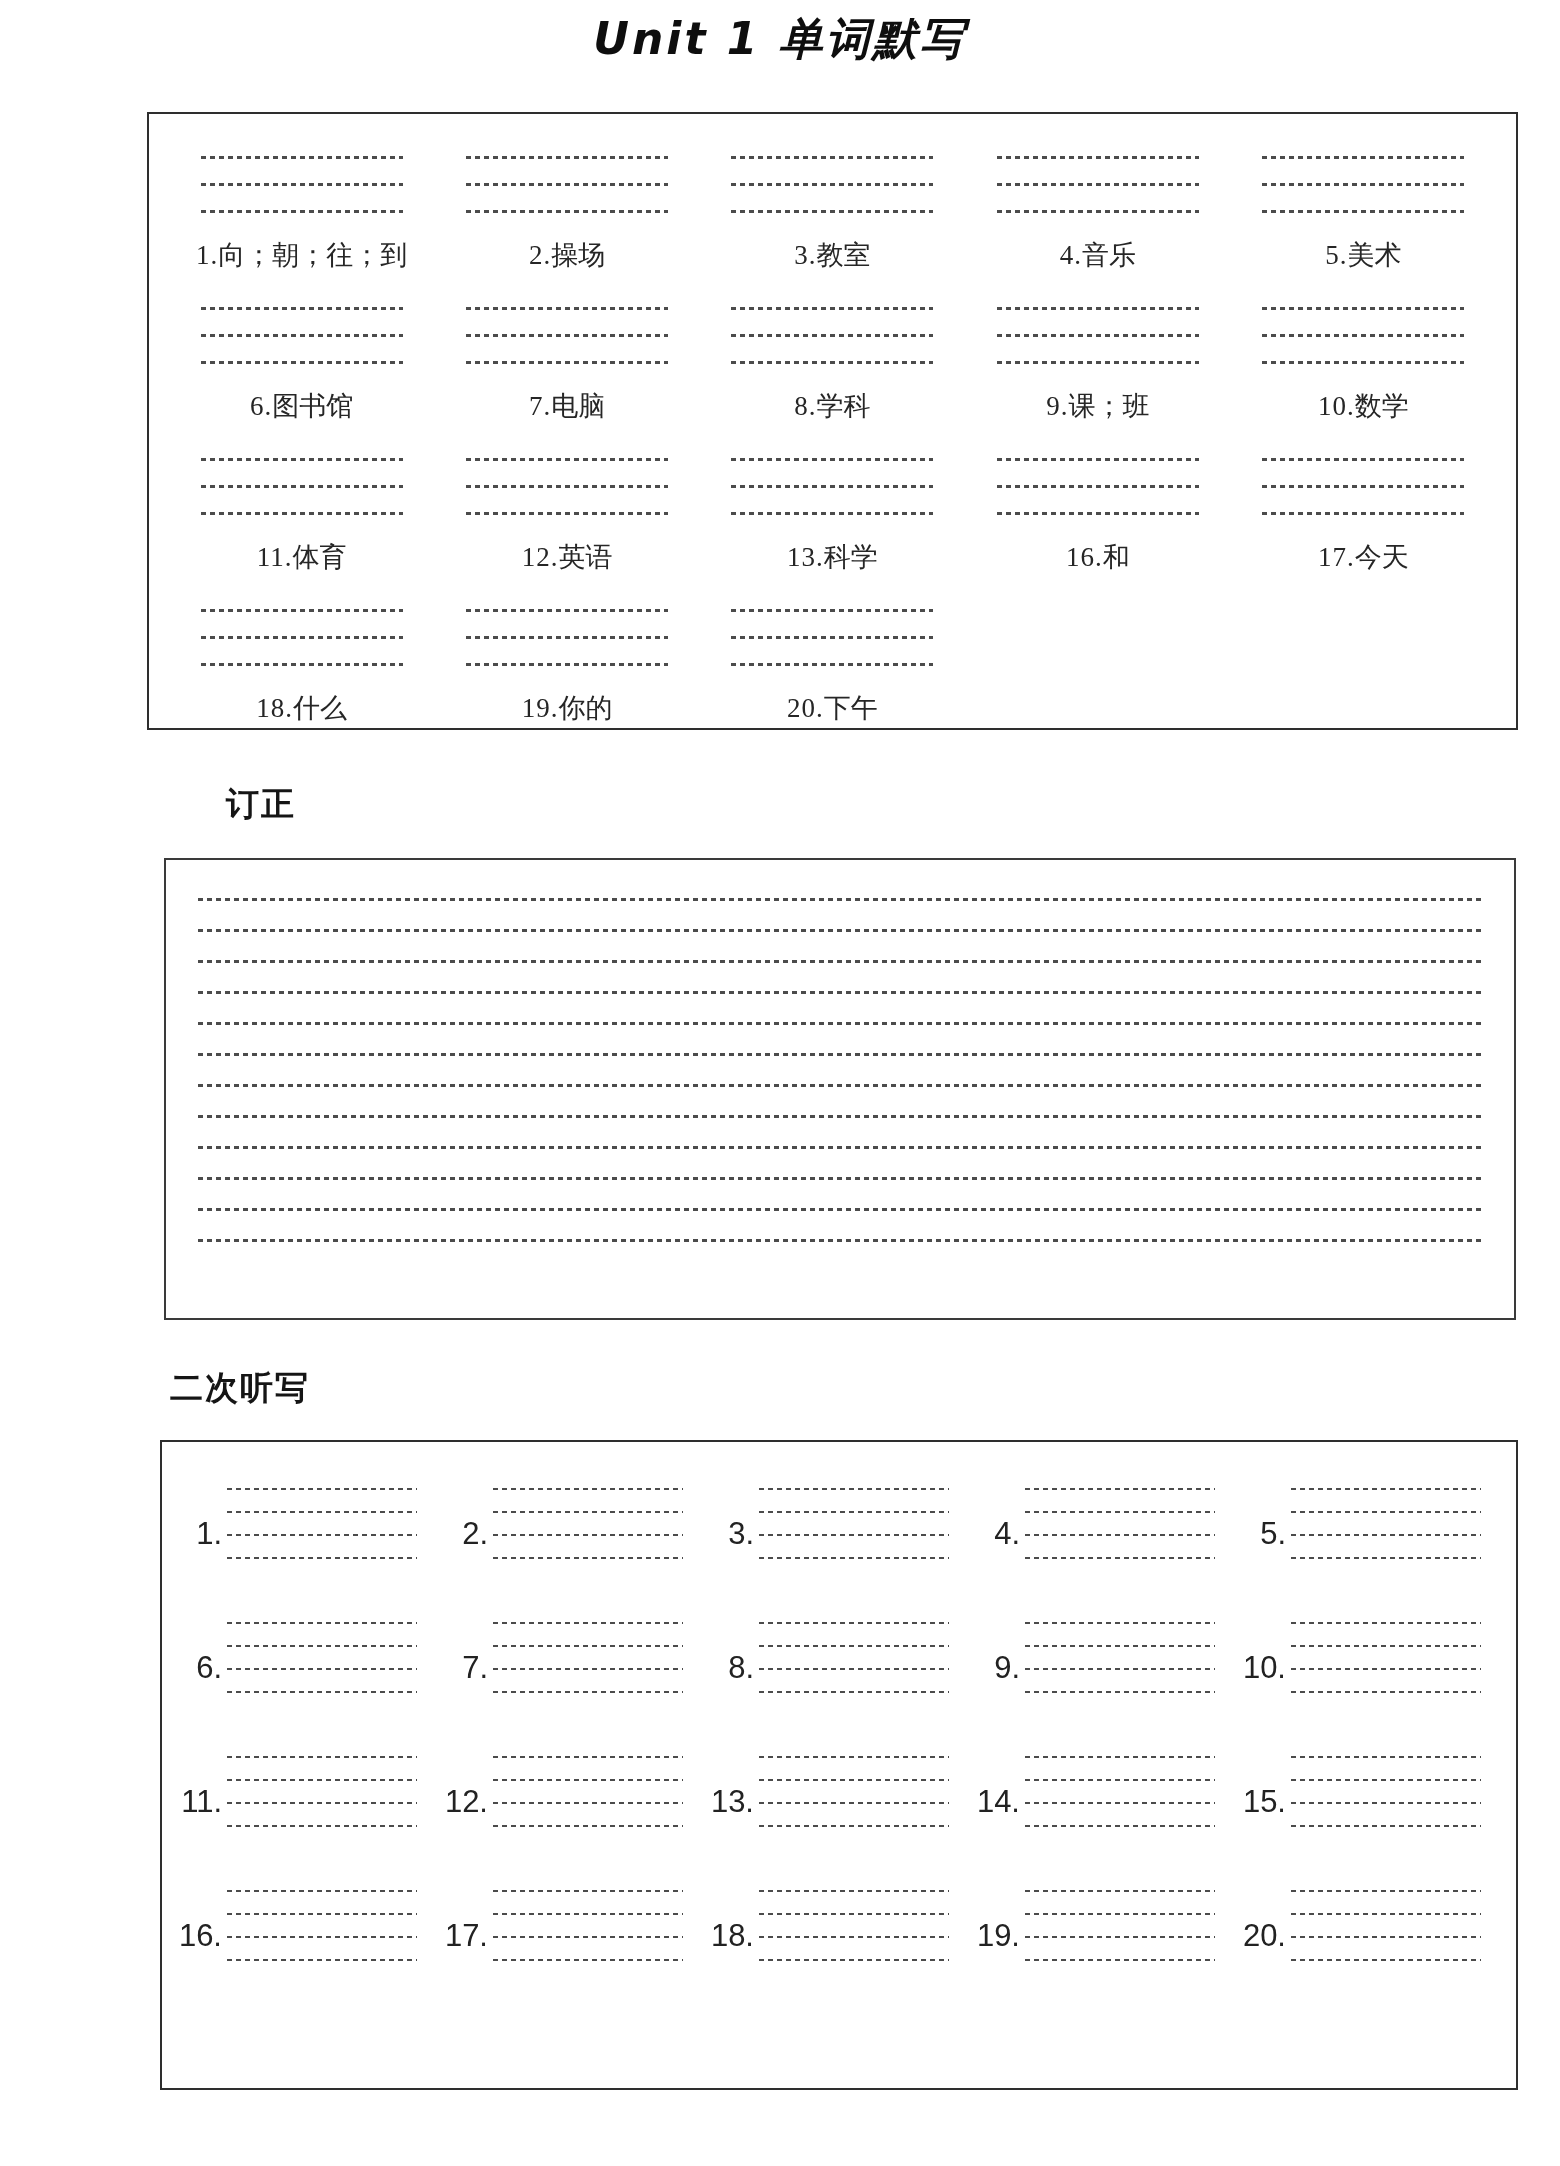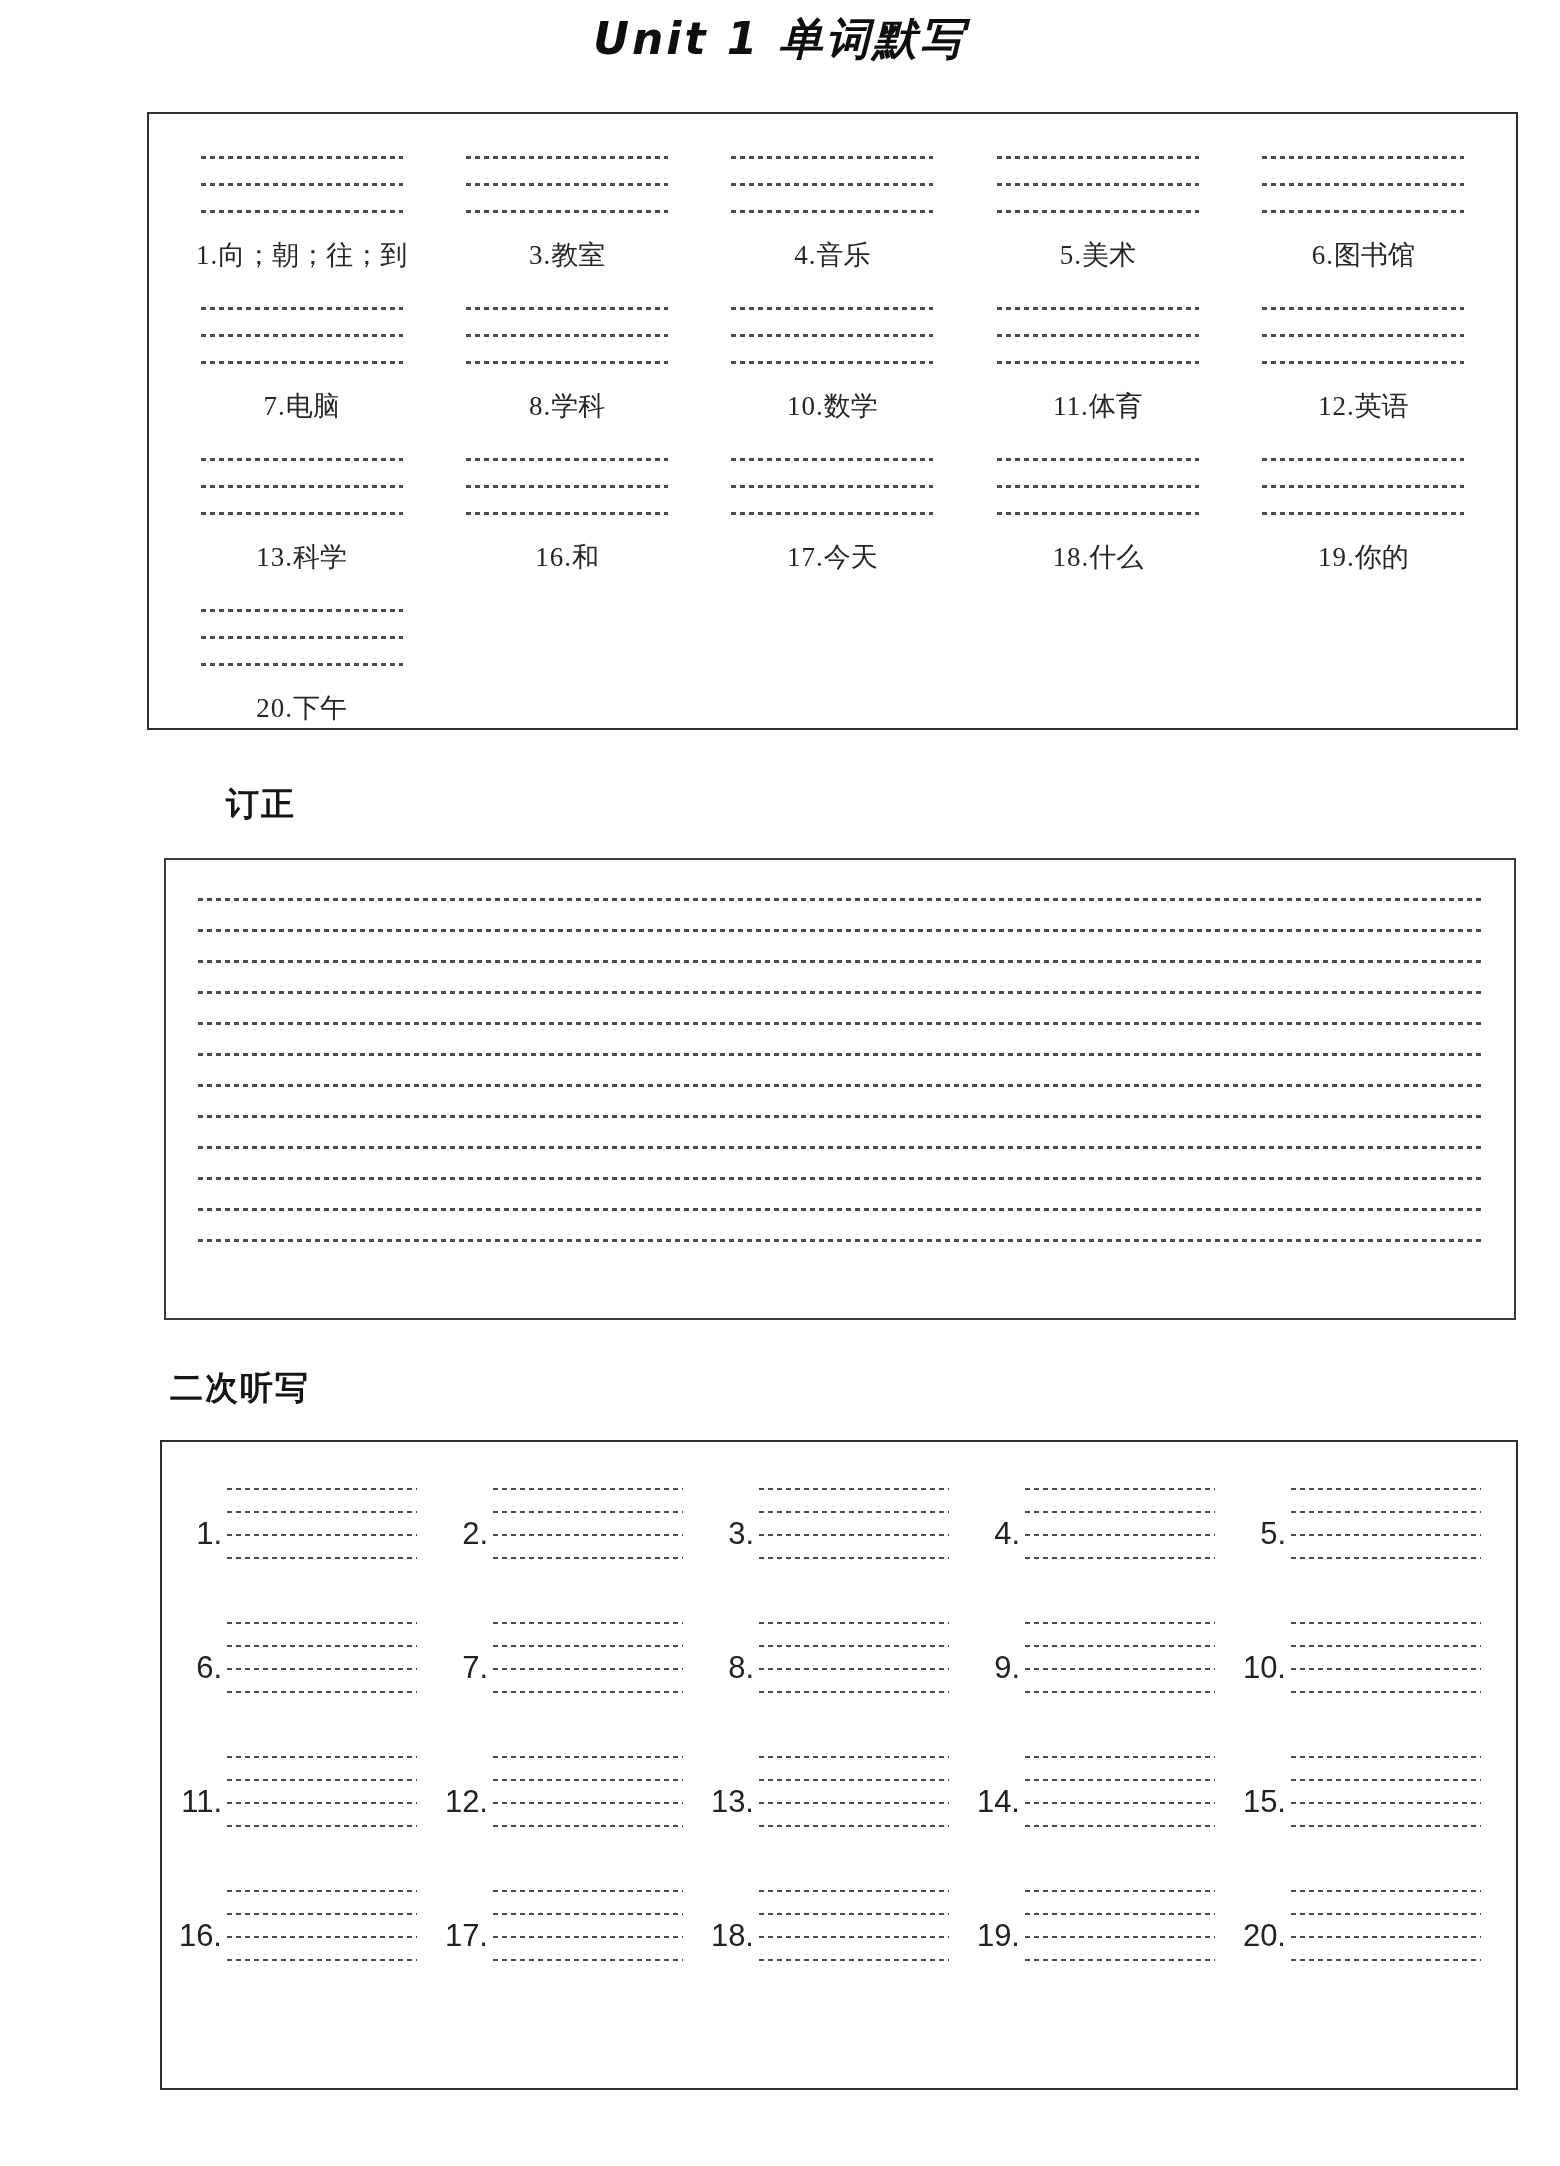--- a/index.html
+++ b/index.html
@@ -60,20 +60,26 @@
         <div class="dict-cell">
           <div class="dash-line"></div>
           <div class="dash-line"></div>
           <div class="dash-line"></div>
           <div class="dict-label"><span class="num">1.</span><span class="txt">向；朝；往；到</span></div>
         </div>
         <div class="dict-cell">
           <div class="dash-line"></div>
           <div class="dash-line"></div>
           <div class="dash-line"></div>
+          <div class="dict-label"><span class="num">2.</span><span class="txt">操场</span></div>
+        </div>
+        <div class="dict-cell">
+          <div class="dash-line"></div>
+          <div class="dash-line"></div>
+          <div class="dash-line"></div>
           <div class="dict-label"><span class="num">3.</span><span class="txt">教室</span></div>
         </div>
         <div class="dict-cell">
           <div class="dash-line"></div>
           <div class="dash-line"></div>
           <div class="dash-line"></div>
           <div class="dict-label"><span class="num">4.</span><span class="txt">音乐</span></div>
         </div>
         <div class="dict-cell">
           <div class="dash-line"></div>
@@ -91,20 +97,26 @@
           <div class="dash-line"></div>
           <div class="dash-line"></div>
           <div class="dash-line"></div>
           <div class="dict-label"><span class="num">7.</span><span class="txt">电脑</span></div>
         </div>
         <div class="dict-cell">
           <div class="dash-line"></div>
           <div class="dash-line"></div>
           <div class="dash-line"></div>
           <div class="dict-label"><span class="num">8.</span><span class="txt">学科</span></div>
+        </div>
+        <div class="dict-cell">
+          <div class="dash-line"></div>
+          <div class="dash-line"></div>
+          <div class="dash-line"></div>
+          <div class="dict-label"><span class="num">9.</span><span class="txt">课；班</span></div>
         </div>
         <div class="dict-cell">
           <div class="dash-line"></div>
           <div class="dash-line"></div>
           <div class="dash-line"></div>
           <div class="dict-label"><span class="num">10.</span><span class="txt">数学</span></div>
         </div>
         <div class="dict-cell">
           <div class="dash-line"></div>
           <div class="dash-line"></div>

